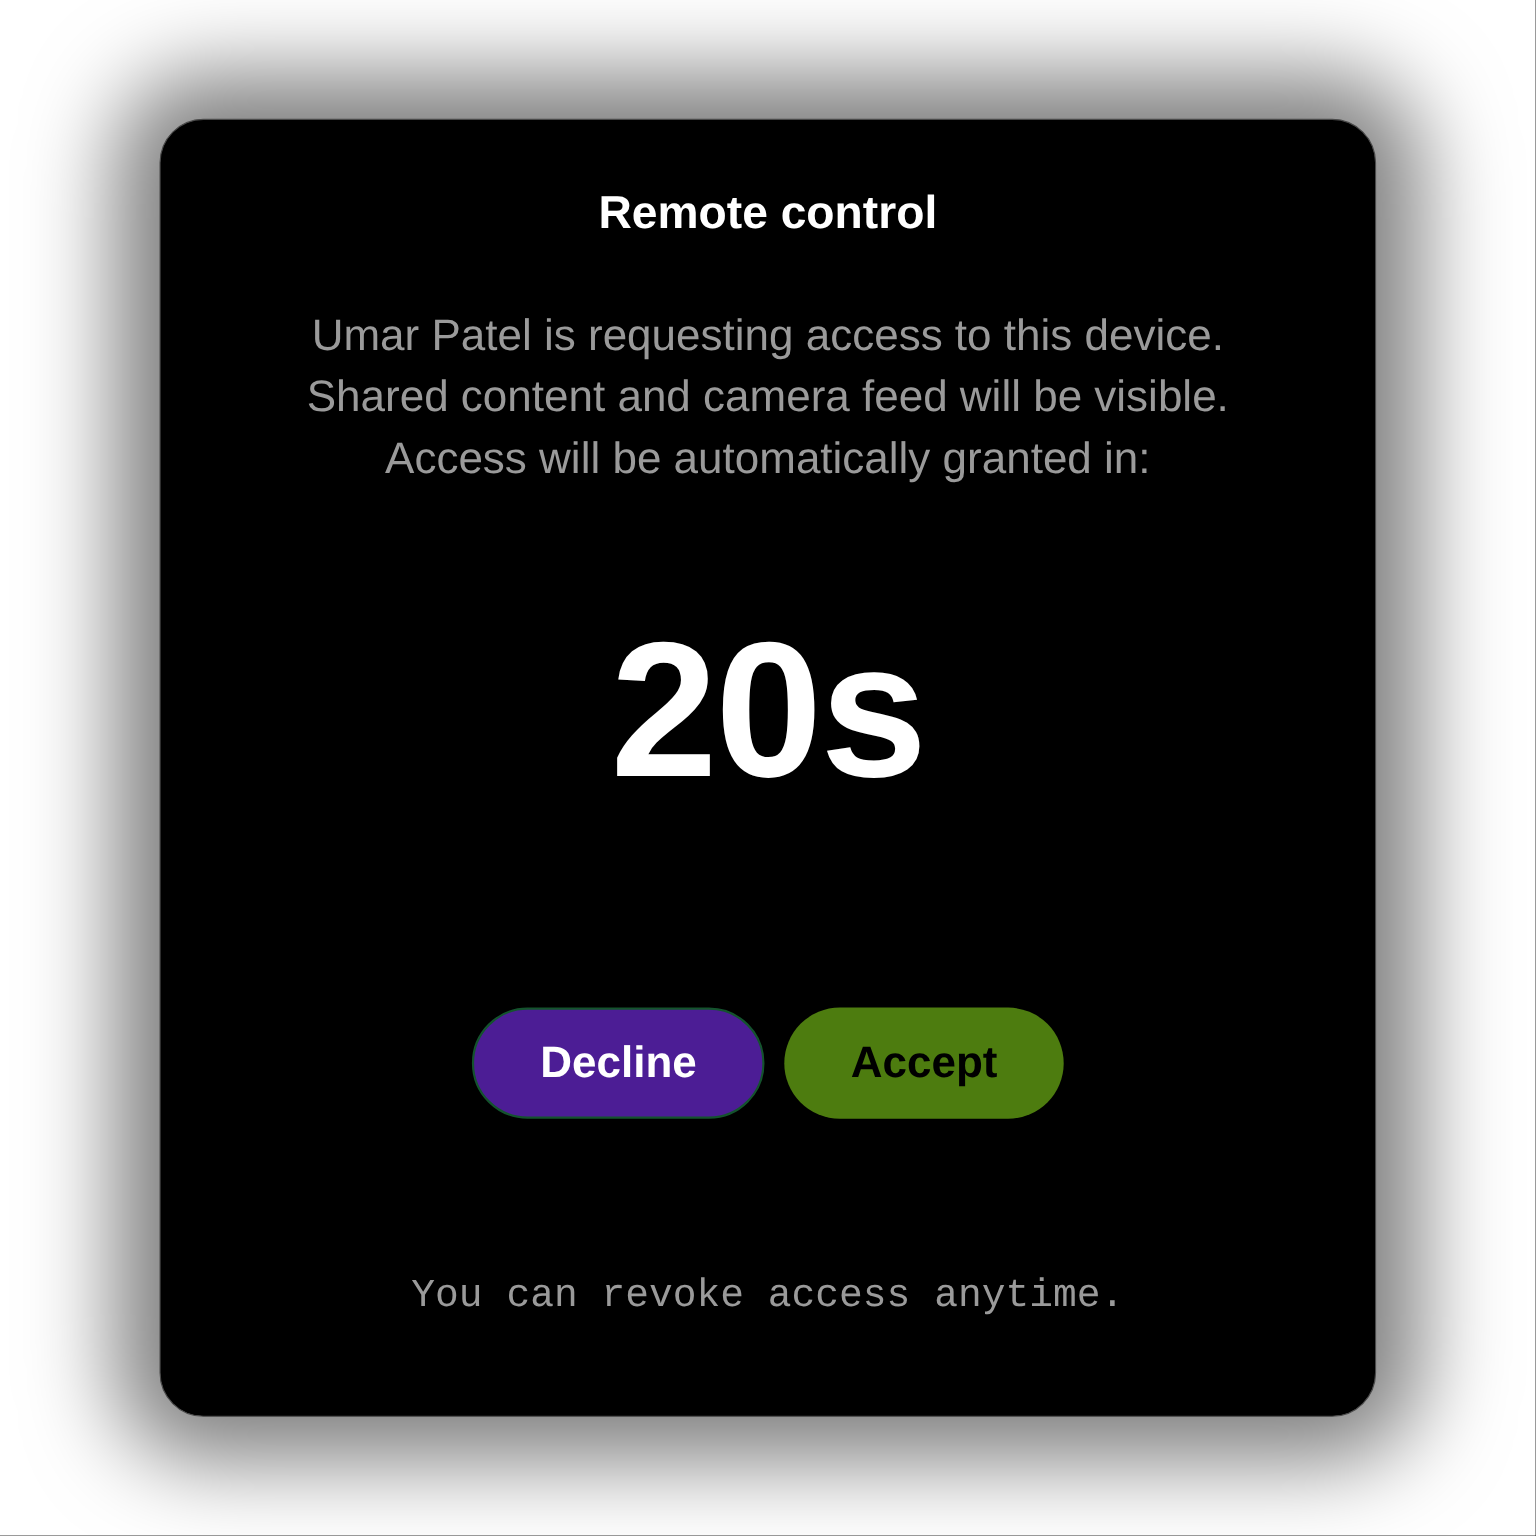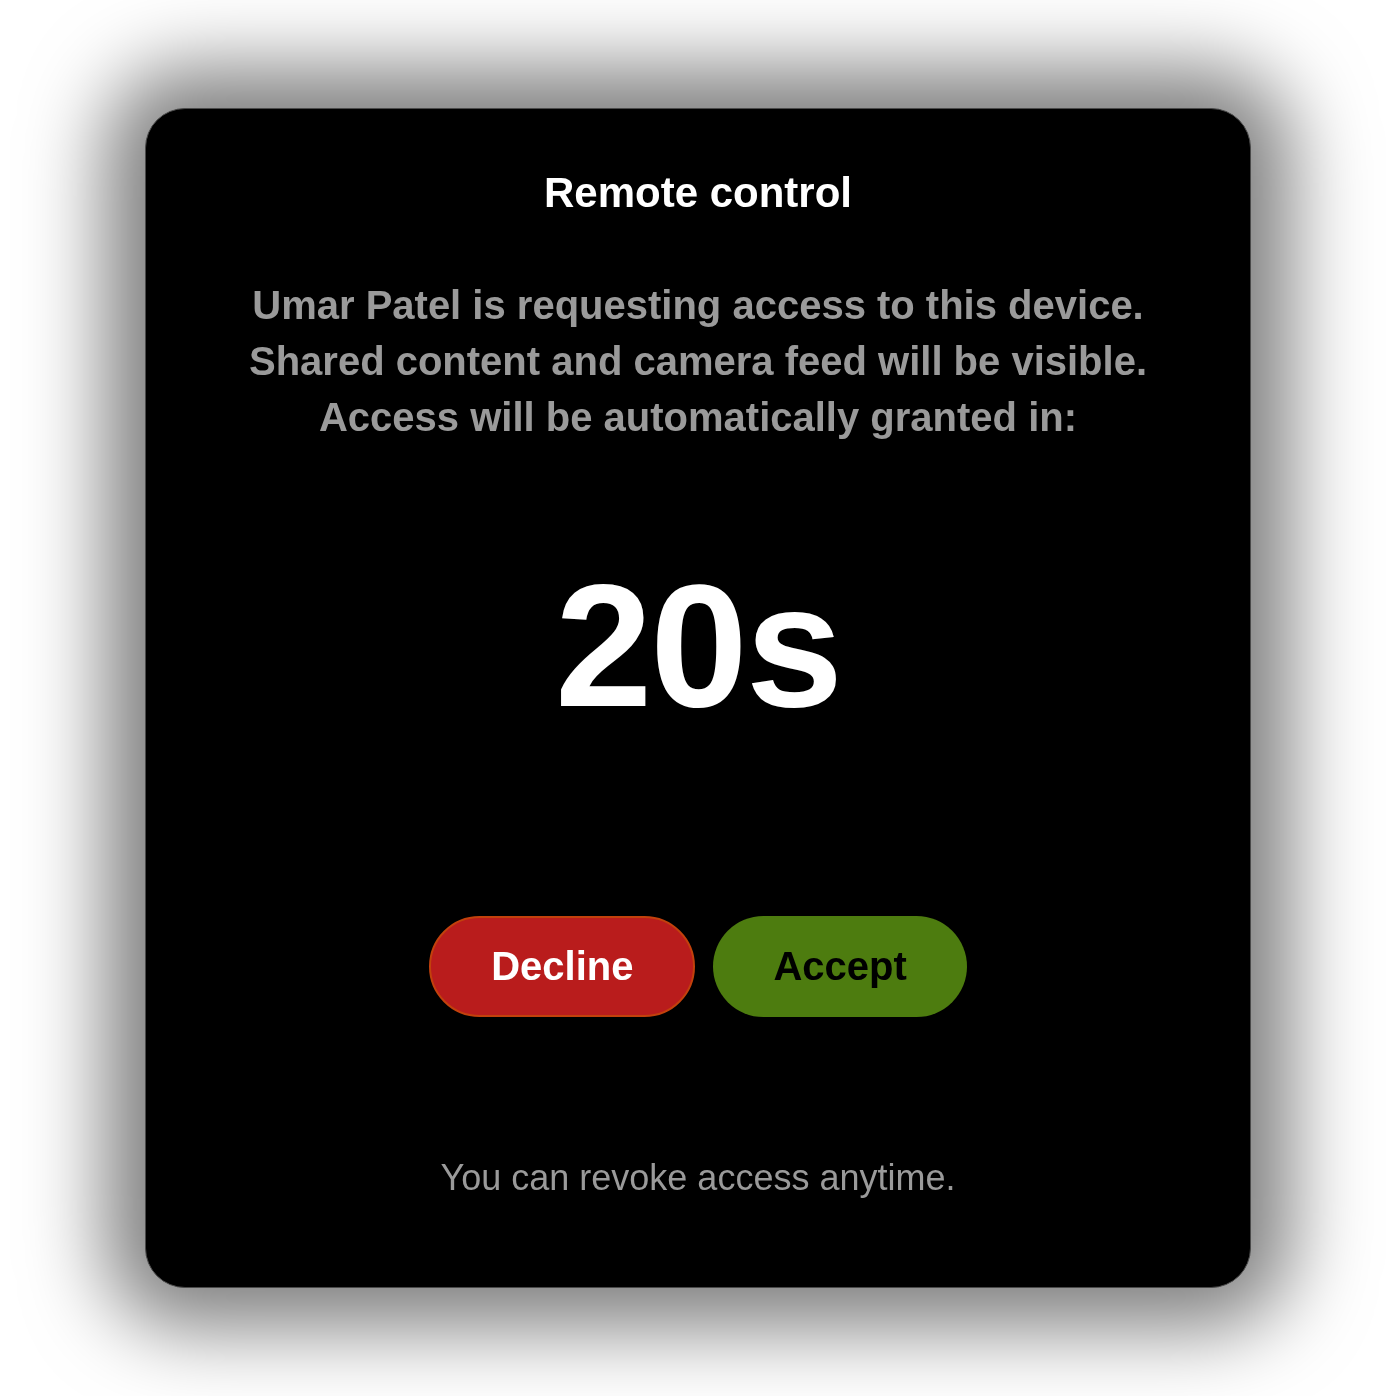--- a/index.html
+++ b/index.html
@@ -34,21 +34,21 @@
     .dialog-title {
       color: #ffffff;
       font-size: 42px;
       font-weight: 700;
       margin-bottom: 60px;
     }
     
     .dialog-description {
       color: #9a9a9a;
       font-size: 40px;
-      font-weight: 700;
+      font-weight: 400;
       text-align: center;
       line-height: 1.4;
       max-width: 1040px;
     }
     
     .countdown {
       color: #ffffff;
       font-size: 175px;
       font-weight: 700;
       letter-spacing: -2px;
@@ -67,34 +67,35 @@
       font-size: 40px;
       font-weight: 600;
       padding: 26px 60px;
       border-radius: 999px;
       cursor: pointer;
       border: none;
       font-family: inherit;
     }
     
     .btn-decline {
-      background: #b91c1c;
+      background: #4c1d95;
       color: #ffffff;
-      border: 2px solid #c2410c;
+      border: 2px solid #14532d;
     }
     
     .btn-accept {
       background: #4d7c0f;
       color: #000000;
     }
     
     .footer-text {
       color: #9a9a9a;
       font-size: 36px;
       font-weight: 400;
+      font-family: Liberation Mono, monospace;
     }
   </style>
 </head>
 <body>
 
 <div class="dialog">
   <h1 class="dialog-title">Remote control</h1>
   <p class="dialog-description">Umar Patel is requesting access to this device. Shared content and camera feed will be visible. Access will be automatically granted in:</p>
   <div class="countdown">20s</div>
   <div class="button-row">

